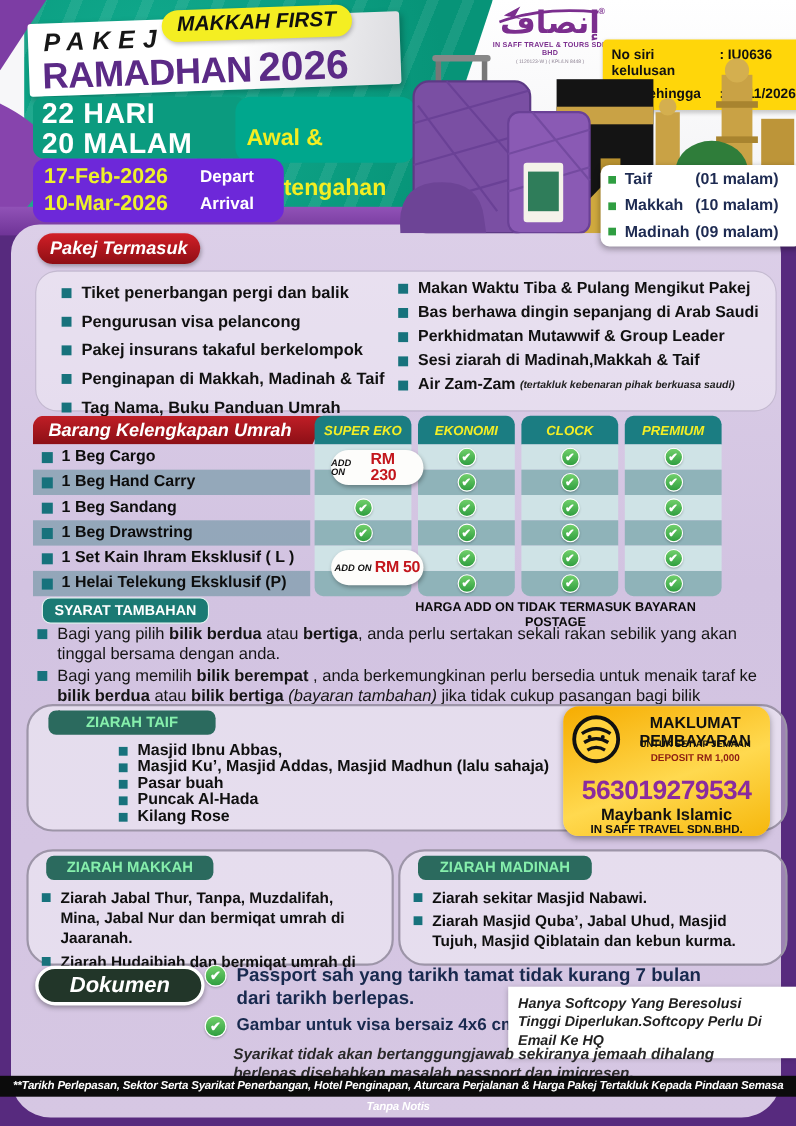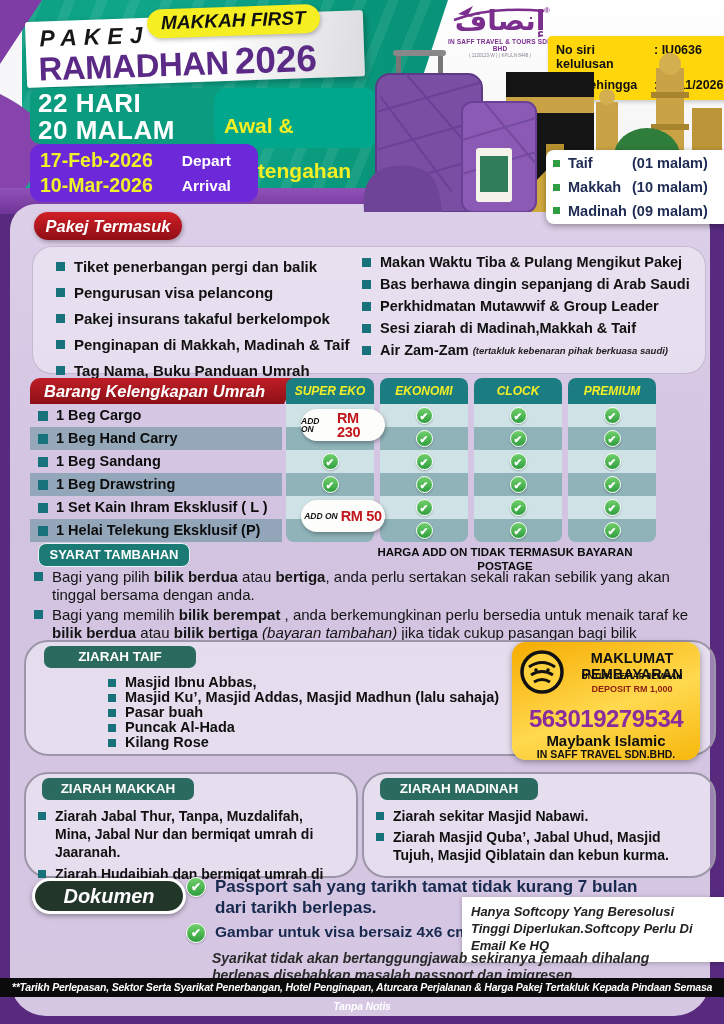--- a/index.html
+++ b/index.html
@@ -108,21 +108,21 @@
   .syt-pill{left:38px;top:543px;width:150px;height:22px;background:#1b7a74;border-radius:8px;border:1px solid #e9f4f3;
     color:#fff;font:800 13px/22px "Liberation Sans",sans-serif;text-align:center;box-sizing:content-box;}
   .sy-p{position:absolute;left:34px;width:668px;display:flex;font:400 15px/1.22 "Liberation Sans",sans-serif;color:#141414;}
   .sy-p .sq{margin-top:4px;}
   .sy1{top:568px}.sy2{top:606px}
   .sg-b{font-weight:800;}
   .sg-i{font-style:italic;}
 
   .zbox{position:absolute;border:2px solid #9d95a8;border-radius:24px;background:rgba(255,255,255,.42);}
   .zt-box{left:24px;top:640px;width:688px;height:112px;}
-  .zpill{position:absolute;height:22px;background:#2b6a5e;border-radius:7px;color:#ffffff;
+  .zpill{position:absolute;height:22px;background:#2b6a5e;border-radius:7px;color:#86efac;
     font:800 13.5px/22px "Liberation Sans",sans-serif;text-align:center;}
   .zt-pill{left:44px;top:646px;width:152px;}
   .zt-list{left:60px;top:675px;}
   .zt-list li{display:flex;align-items:center;height:15px;font:800 14.5px/15px "Liberation Sans",sans-serif;color:#101010;margin-left:48px;}
   .zt-list .sq{width:8px;height:8px;}
 
   .pay-box{left:512px;top:642px;width:188px;height:118px;border-radius:14px;
     background:linear-gradient(160deg,#f6ac00,#ffd94f 55%,#f6b70c);box-shadow:0 2px 6px rgba(0,0,0,.35);}
   .tiger{left:519px;top:649px;}
   .pay-t{position:absolute;left:566px;width:132px;text-align:center;font:800 14.5px/1.05 "Liberation Sans",sans-serif;color:#101010;}

